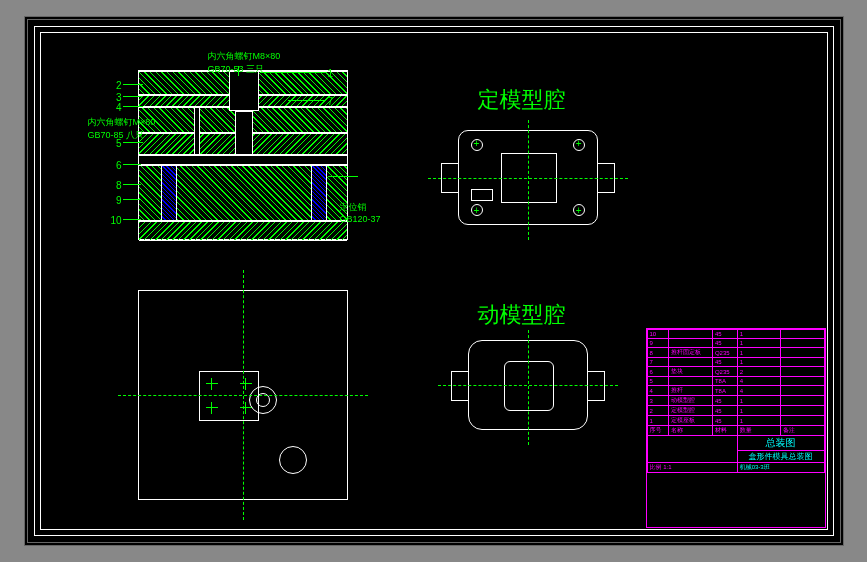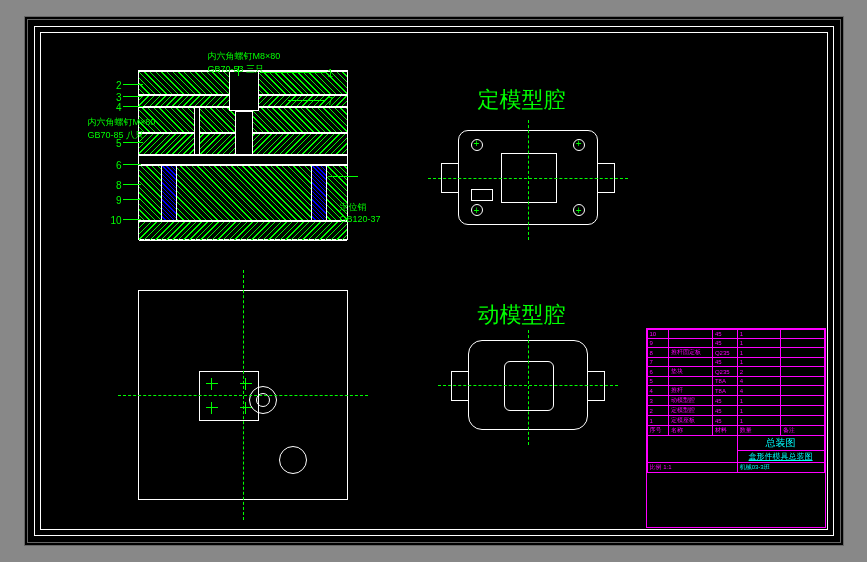--- a/index.html
+++ b/index.html
@@ -357,21 +357,21 @@
         <td>名称</td>
         <td>材料</td>
         <td>数量</td>
         <td>备注</td>
       </tr>
       <tr>
         <td colspan="3" rowspan="2" style="height:22px;"></td>
         <td colspan="2" class="title-main">总装图</td>
       </tr>
       <tr>
-        <td colspan="2" class="title-main" style="font-size:8px;text-decoration:underline;">盒形件模具总装图</td>
+        <td colspan="2" class="title-main" style="font-size:8px;">盒形件模具总装图</td>
       </tr>
       <tr>
         <td colspan="3">比例 1:1</td>
         <td colspan="2" style="color:#0ff;">机械03-3班</td>
       </tr>
     </tbody>
       </table>
   </div>
 
 </div>

